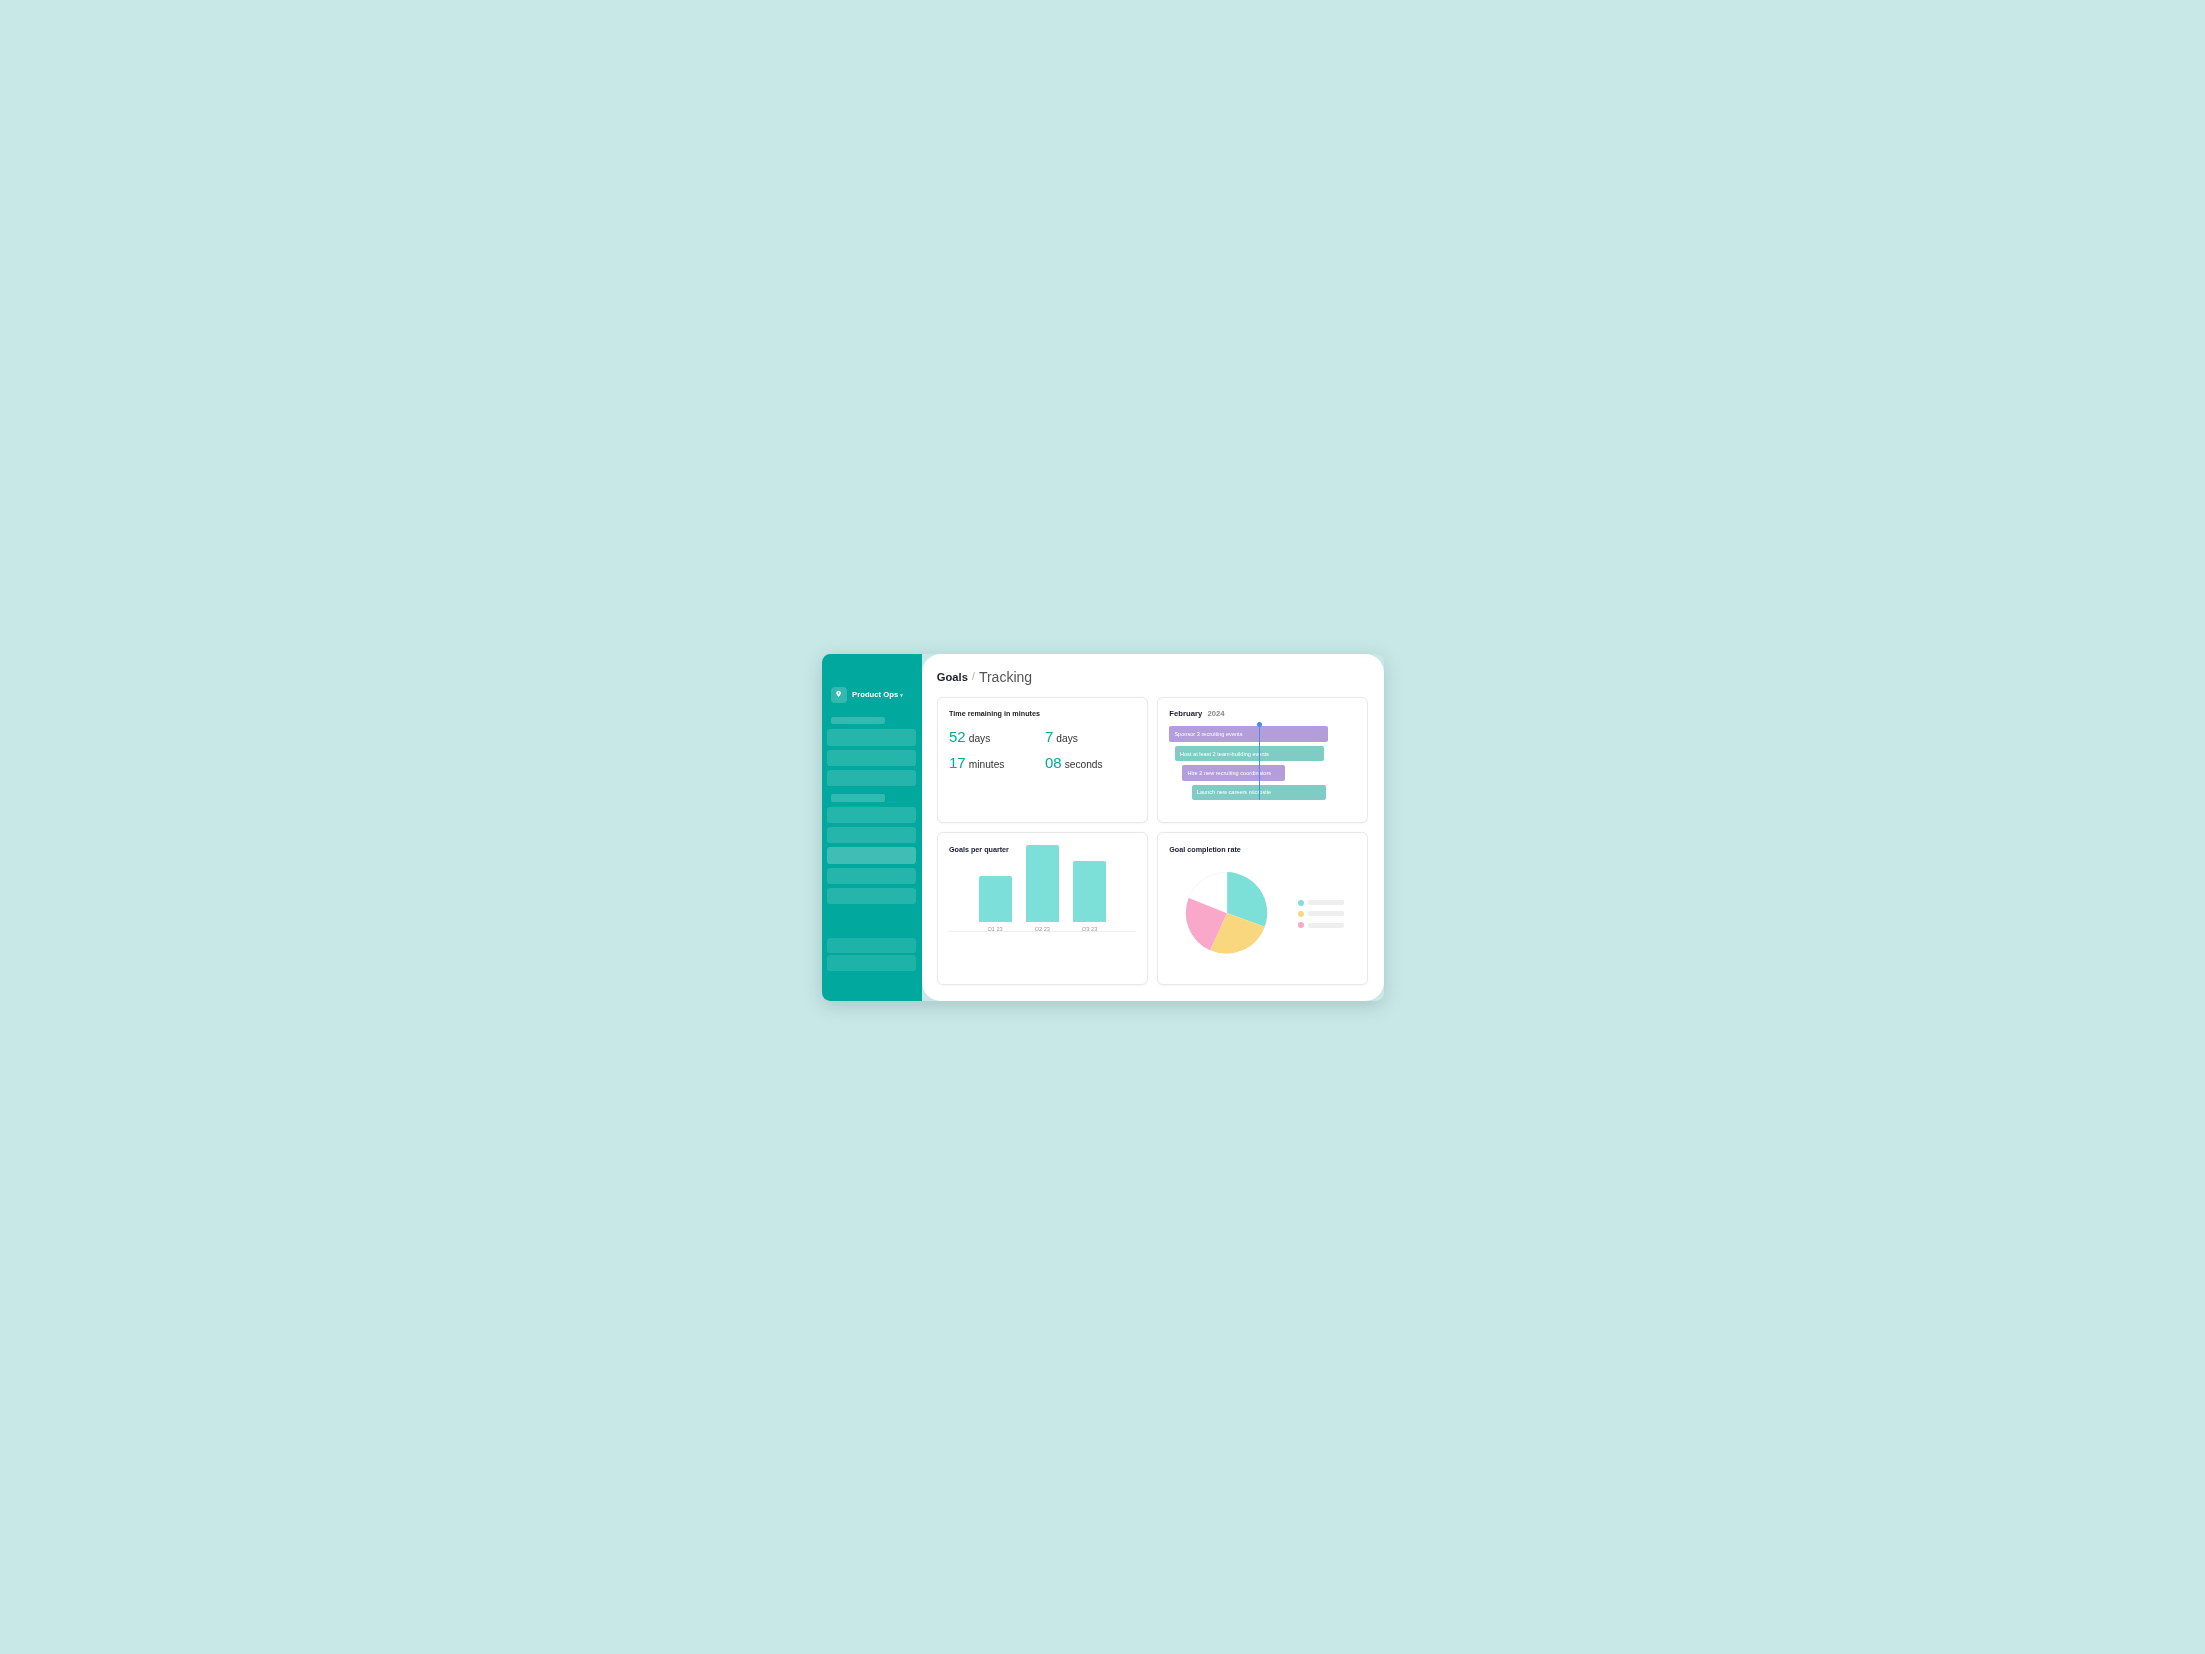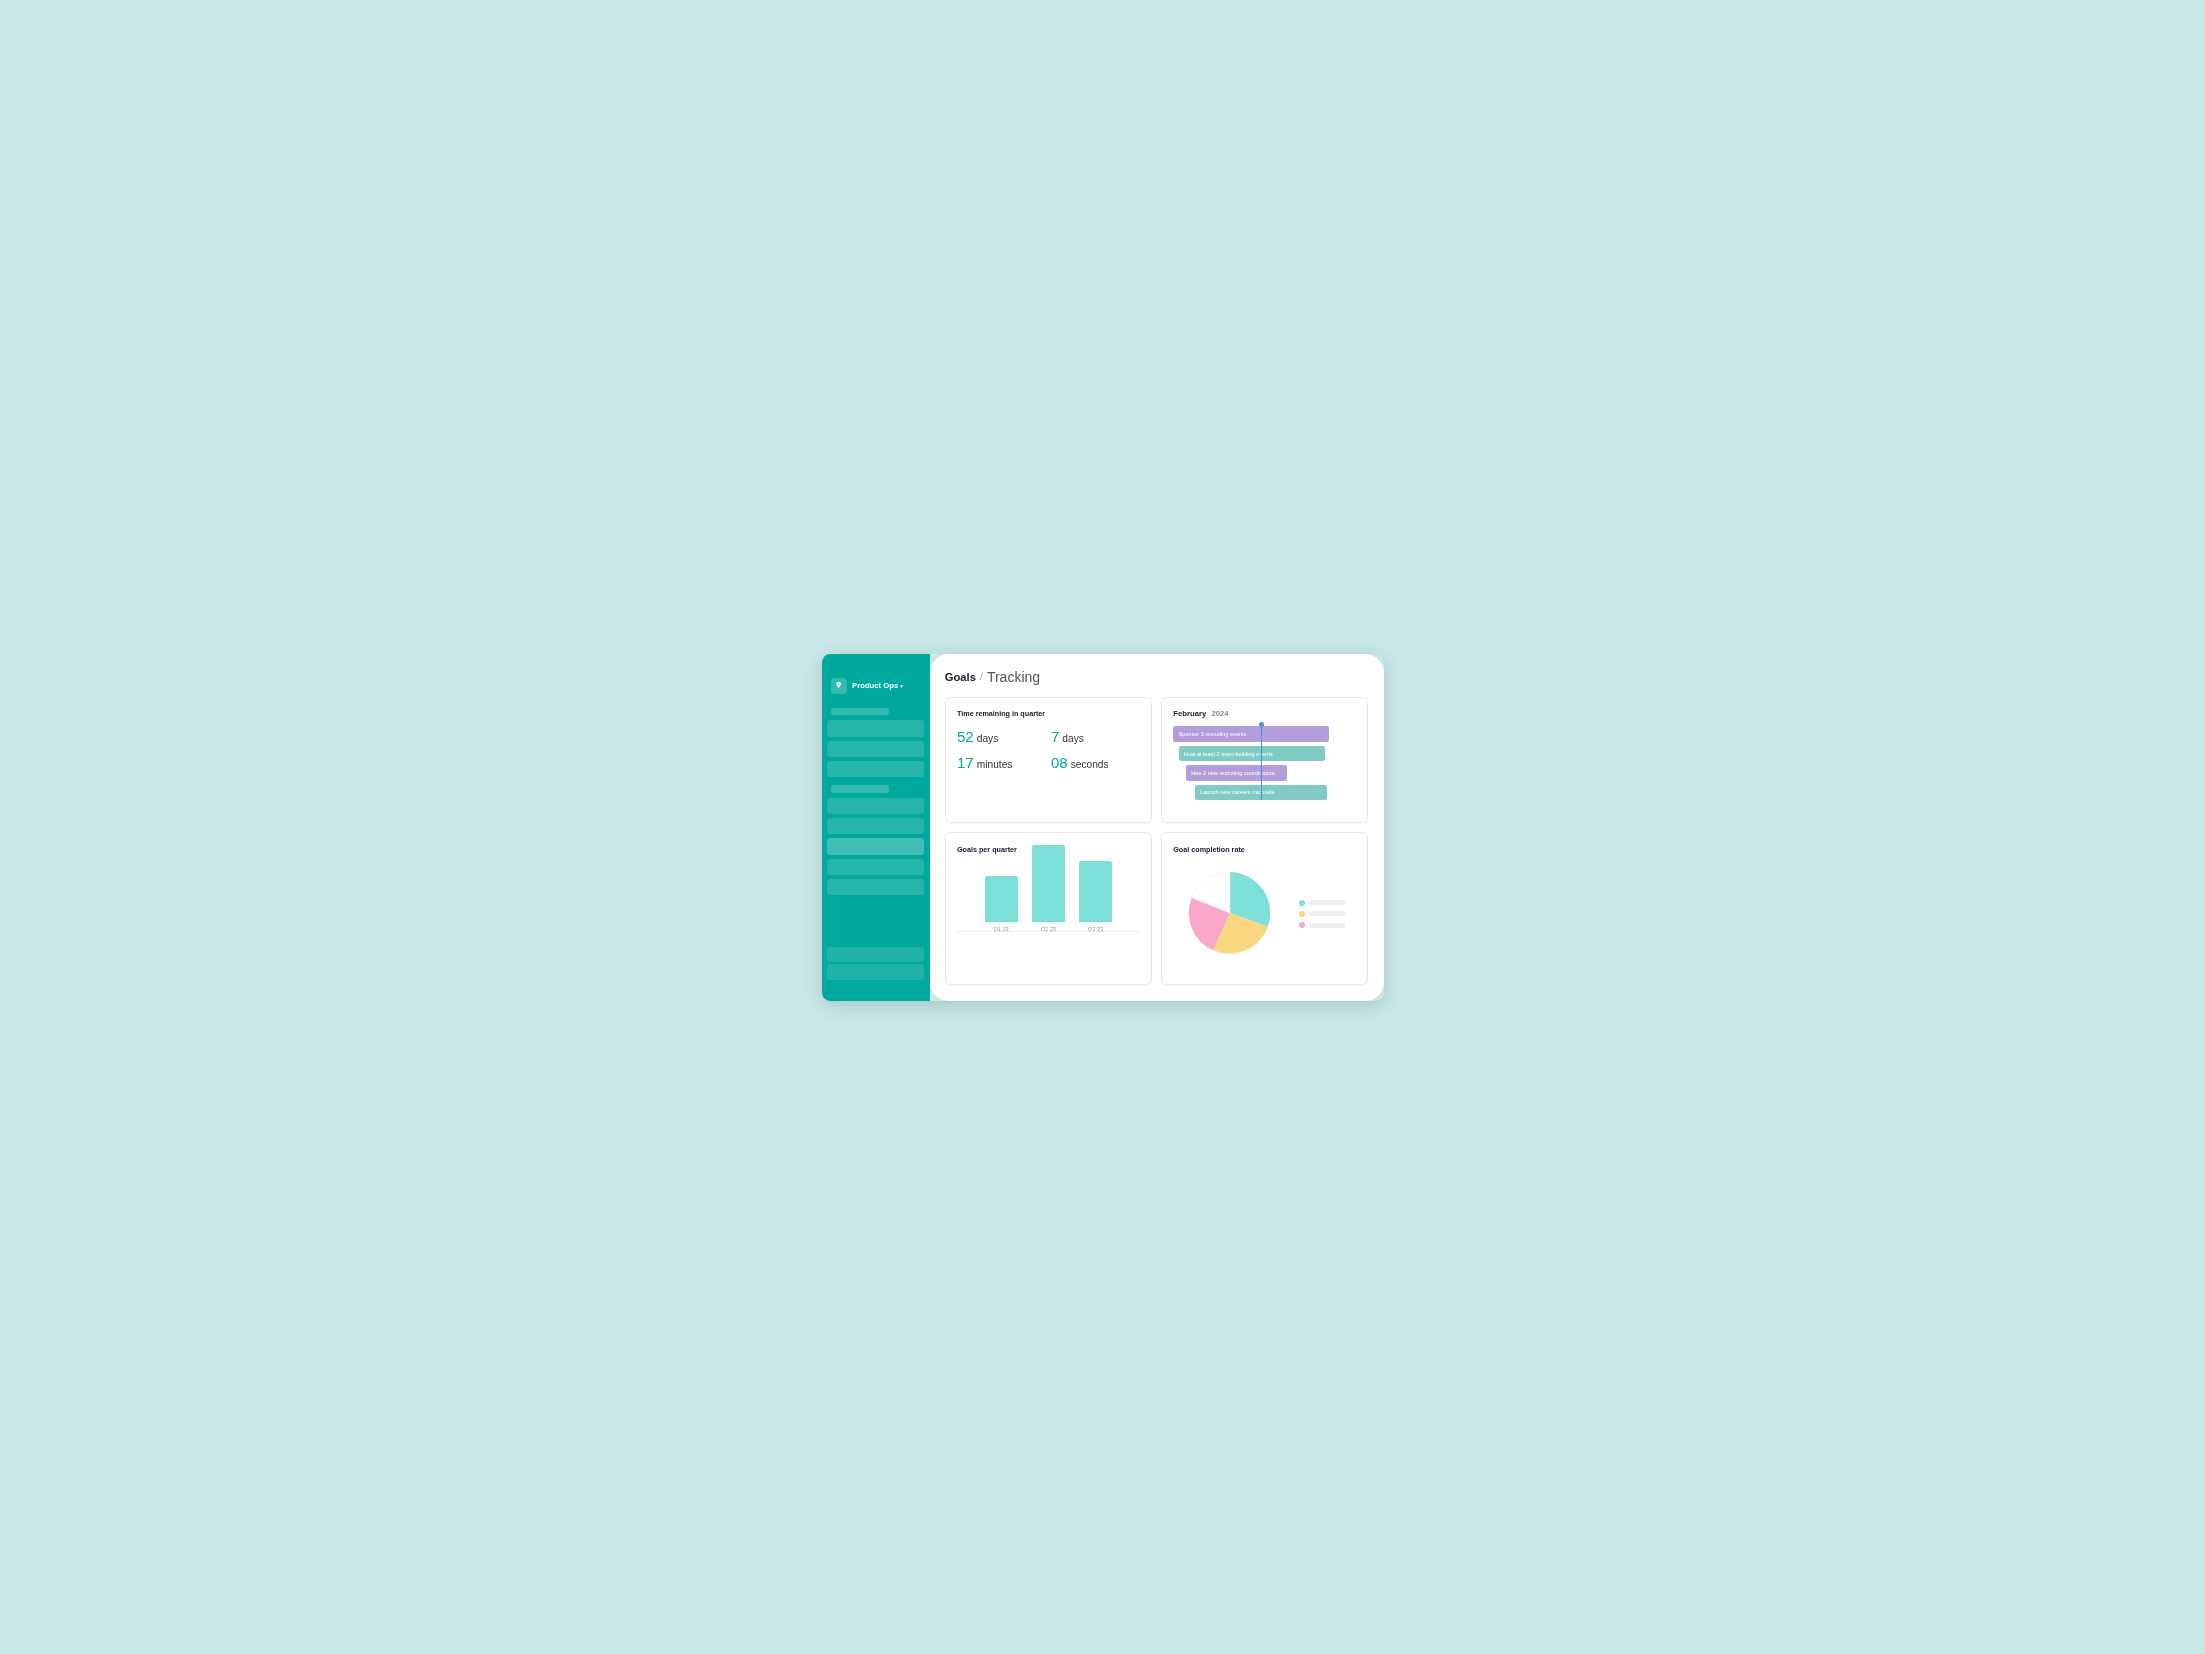--- a/index.html
+++ b/index.html
@@ -15,23 +15,23 @@
     .app-window {
       display: flex;
       width: 562px;
       min-height: 347px;
       border-radius: 8.2px;
       overflow: hidden;
       box-shadow: 0 4.1px 20.4px rgba(0,0,0,0.15);
     }
     
     .sidebar {
-      width: 108px;
+      width: 100px;
       background: #00a89d;
-      padding: 19px 0;
+      padding: 28px 0;
       flex-shrink: 0;
       display: flex;
       flex-direction: column;
     }
     .sidebar-header {
       display: flex;
       align-items: center;
       gap: 5.1px;
       padding: 5.1px 9.2px 10.2px;
     }
@@ -330,21 +330,21 @@
 
     <div class="page-header">
       <span class="page-header-goals">Goals</span>
       <span class="page-header-sep">/</span>
       <span class="page-header-tracking">Tracking</span>
     </div>
 
     <div class="dashboard-grid">
 
       <div class="card time-card">
-        <div class="card-title">Time remaining in quarter</div>
+        <div class="card-title">Time remaining in minutes</div>
         <div class="time-grid">
           <div class="time-item">
             <span class="time-value">52</span>
             <span class="time-label">days</span>
           </div>
           <div class="time-item">
             <span class="time-value">7</span>
             <span class="time-label">days</span>
           </div>
           <div class="time-item">

